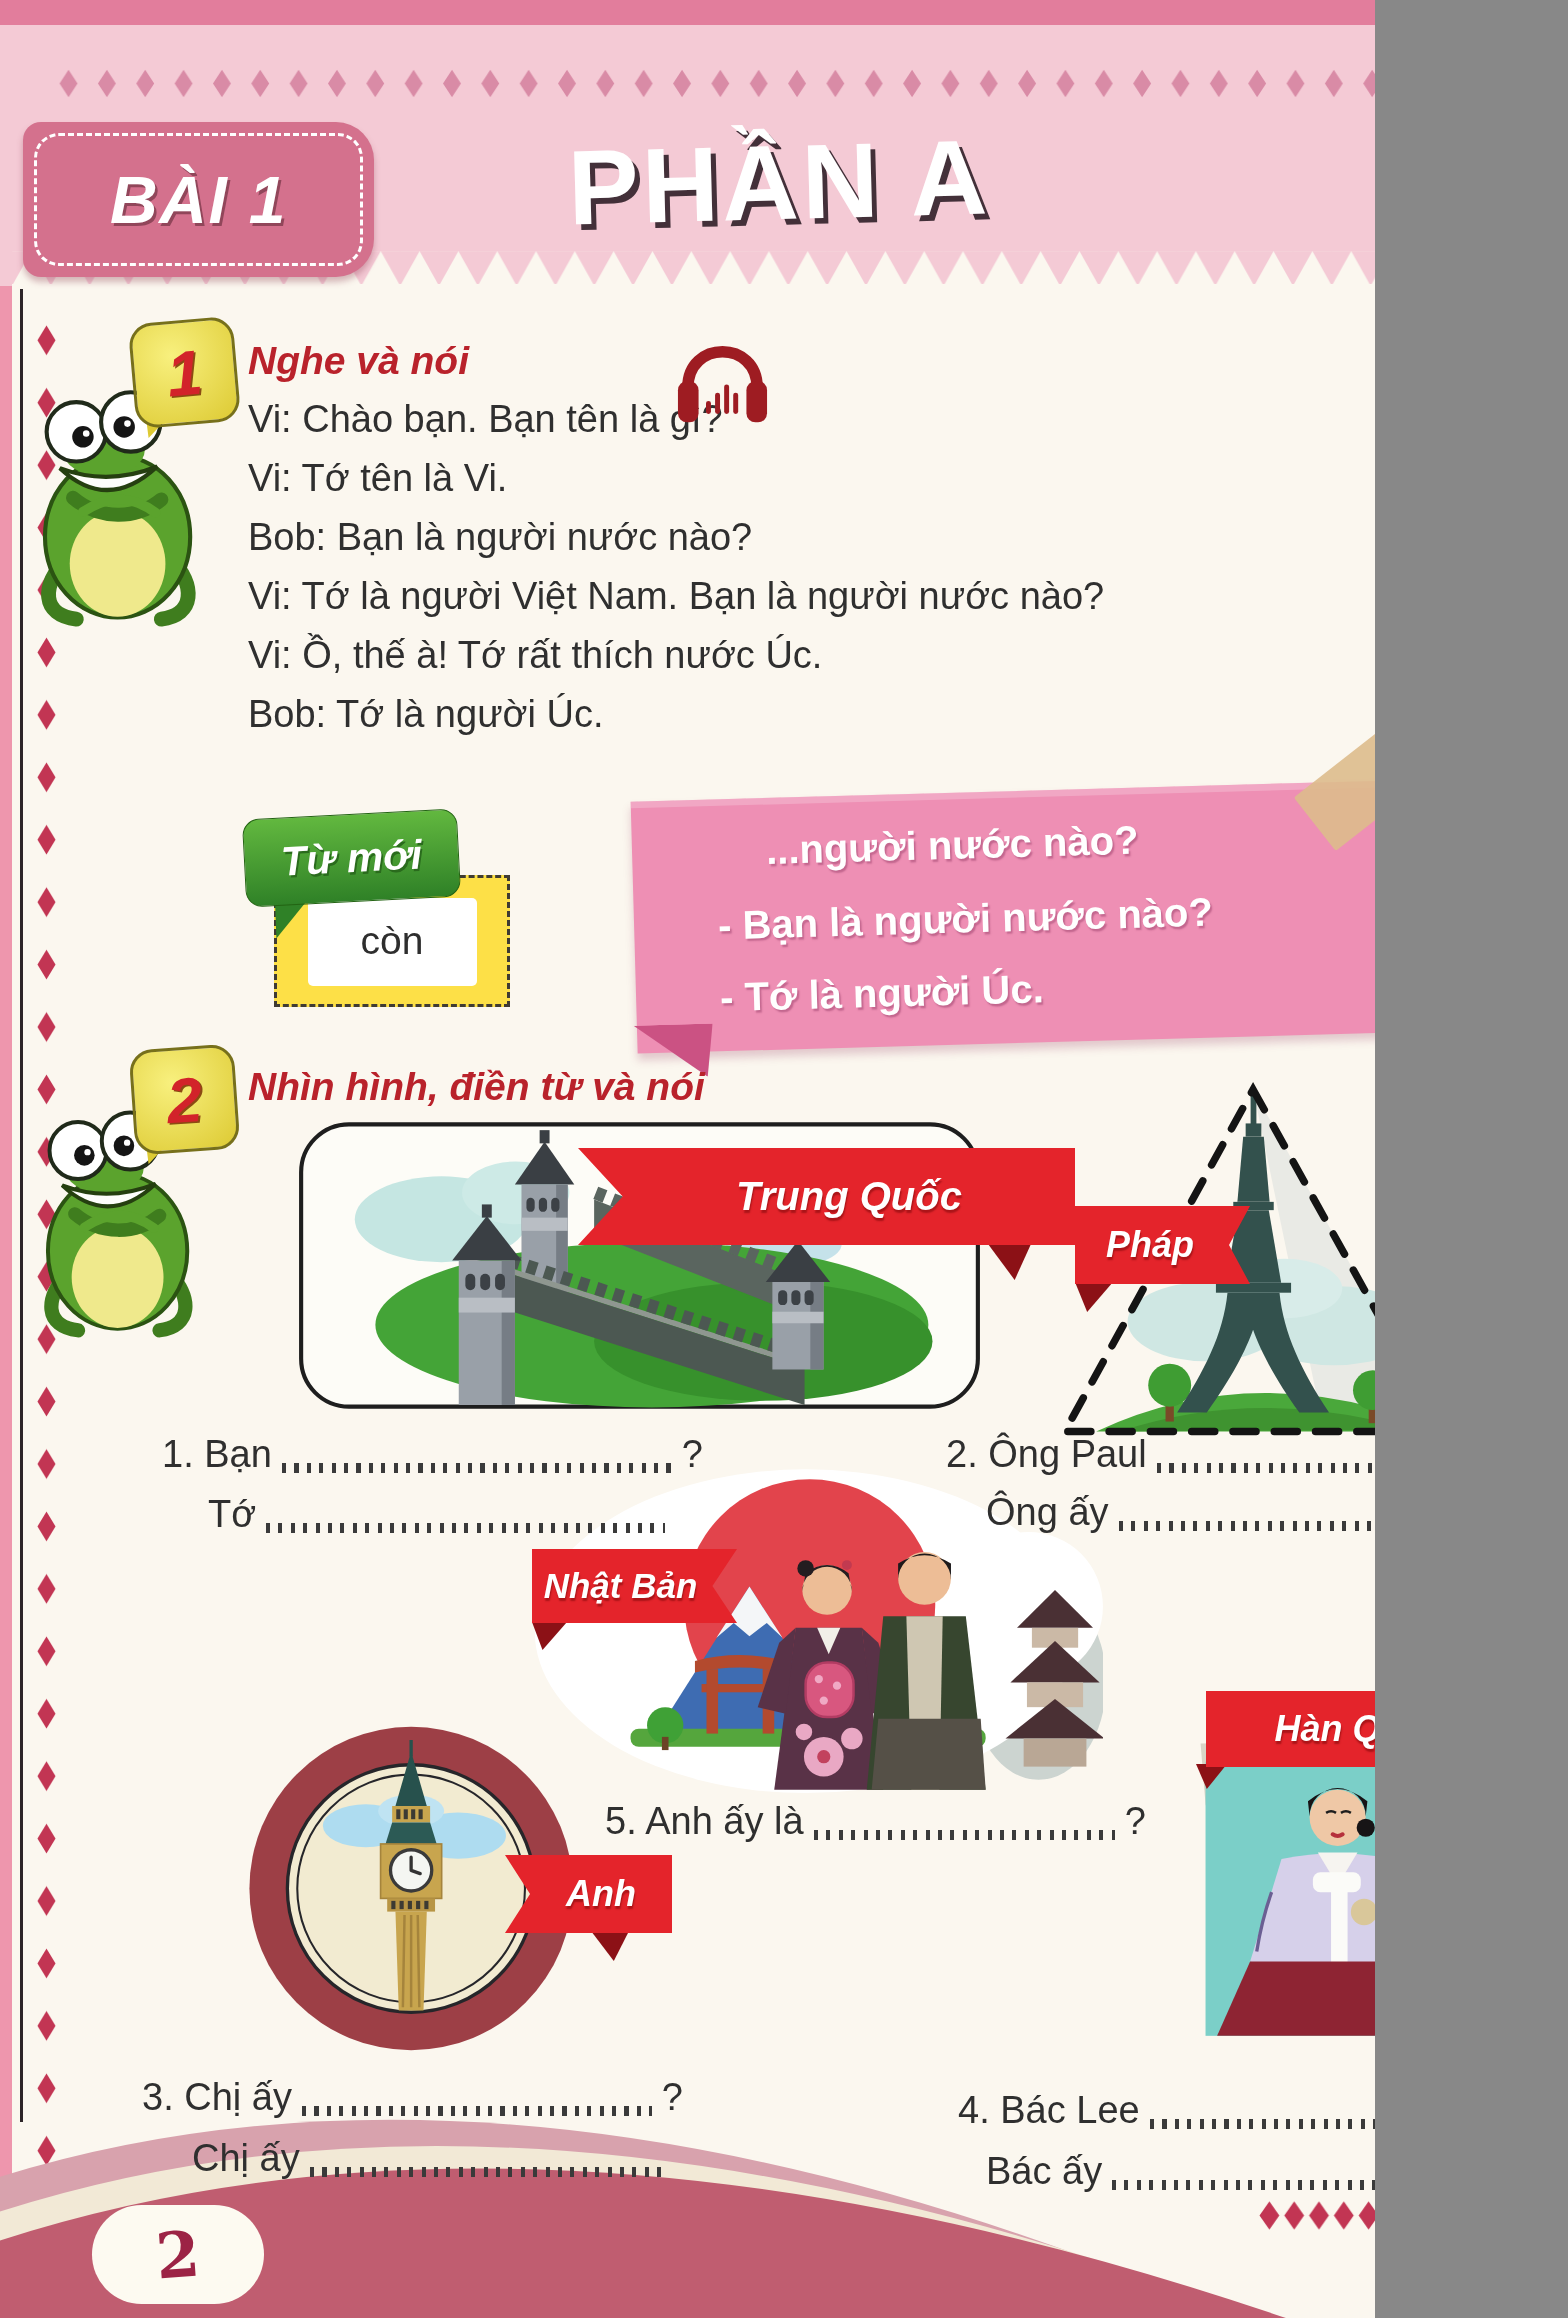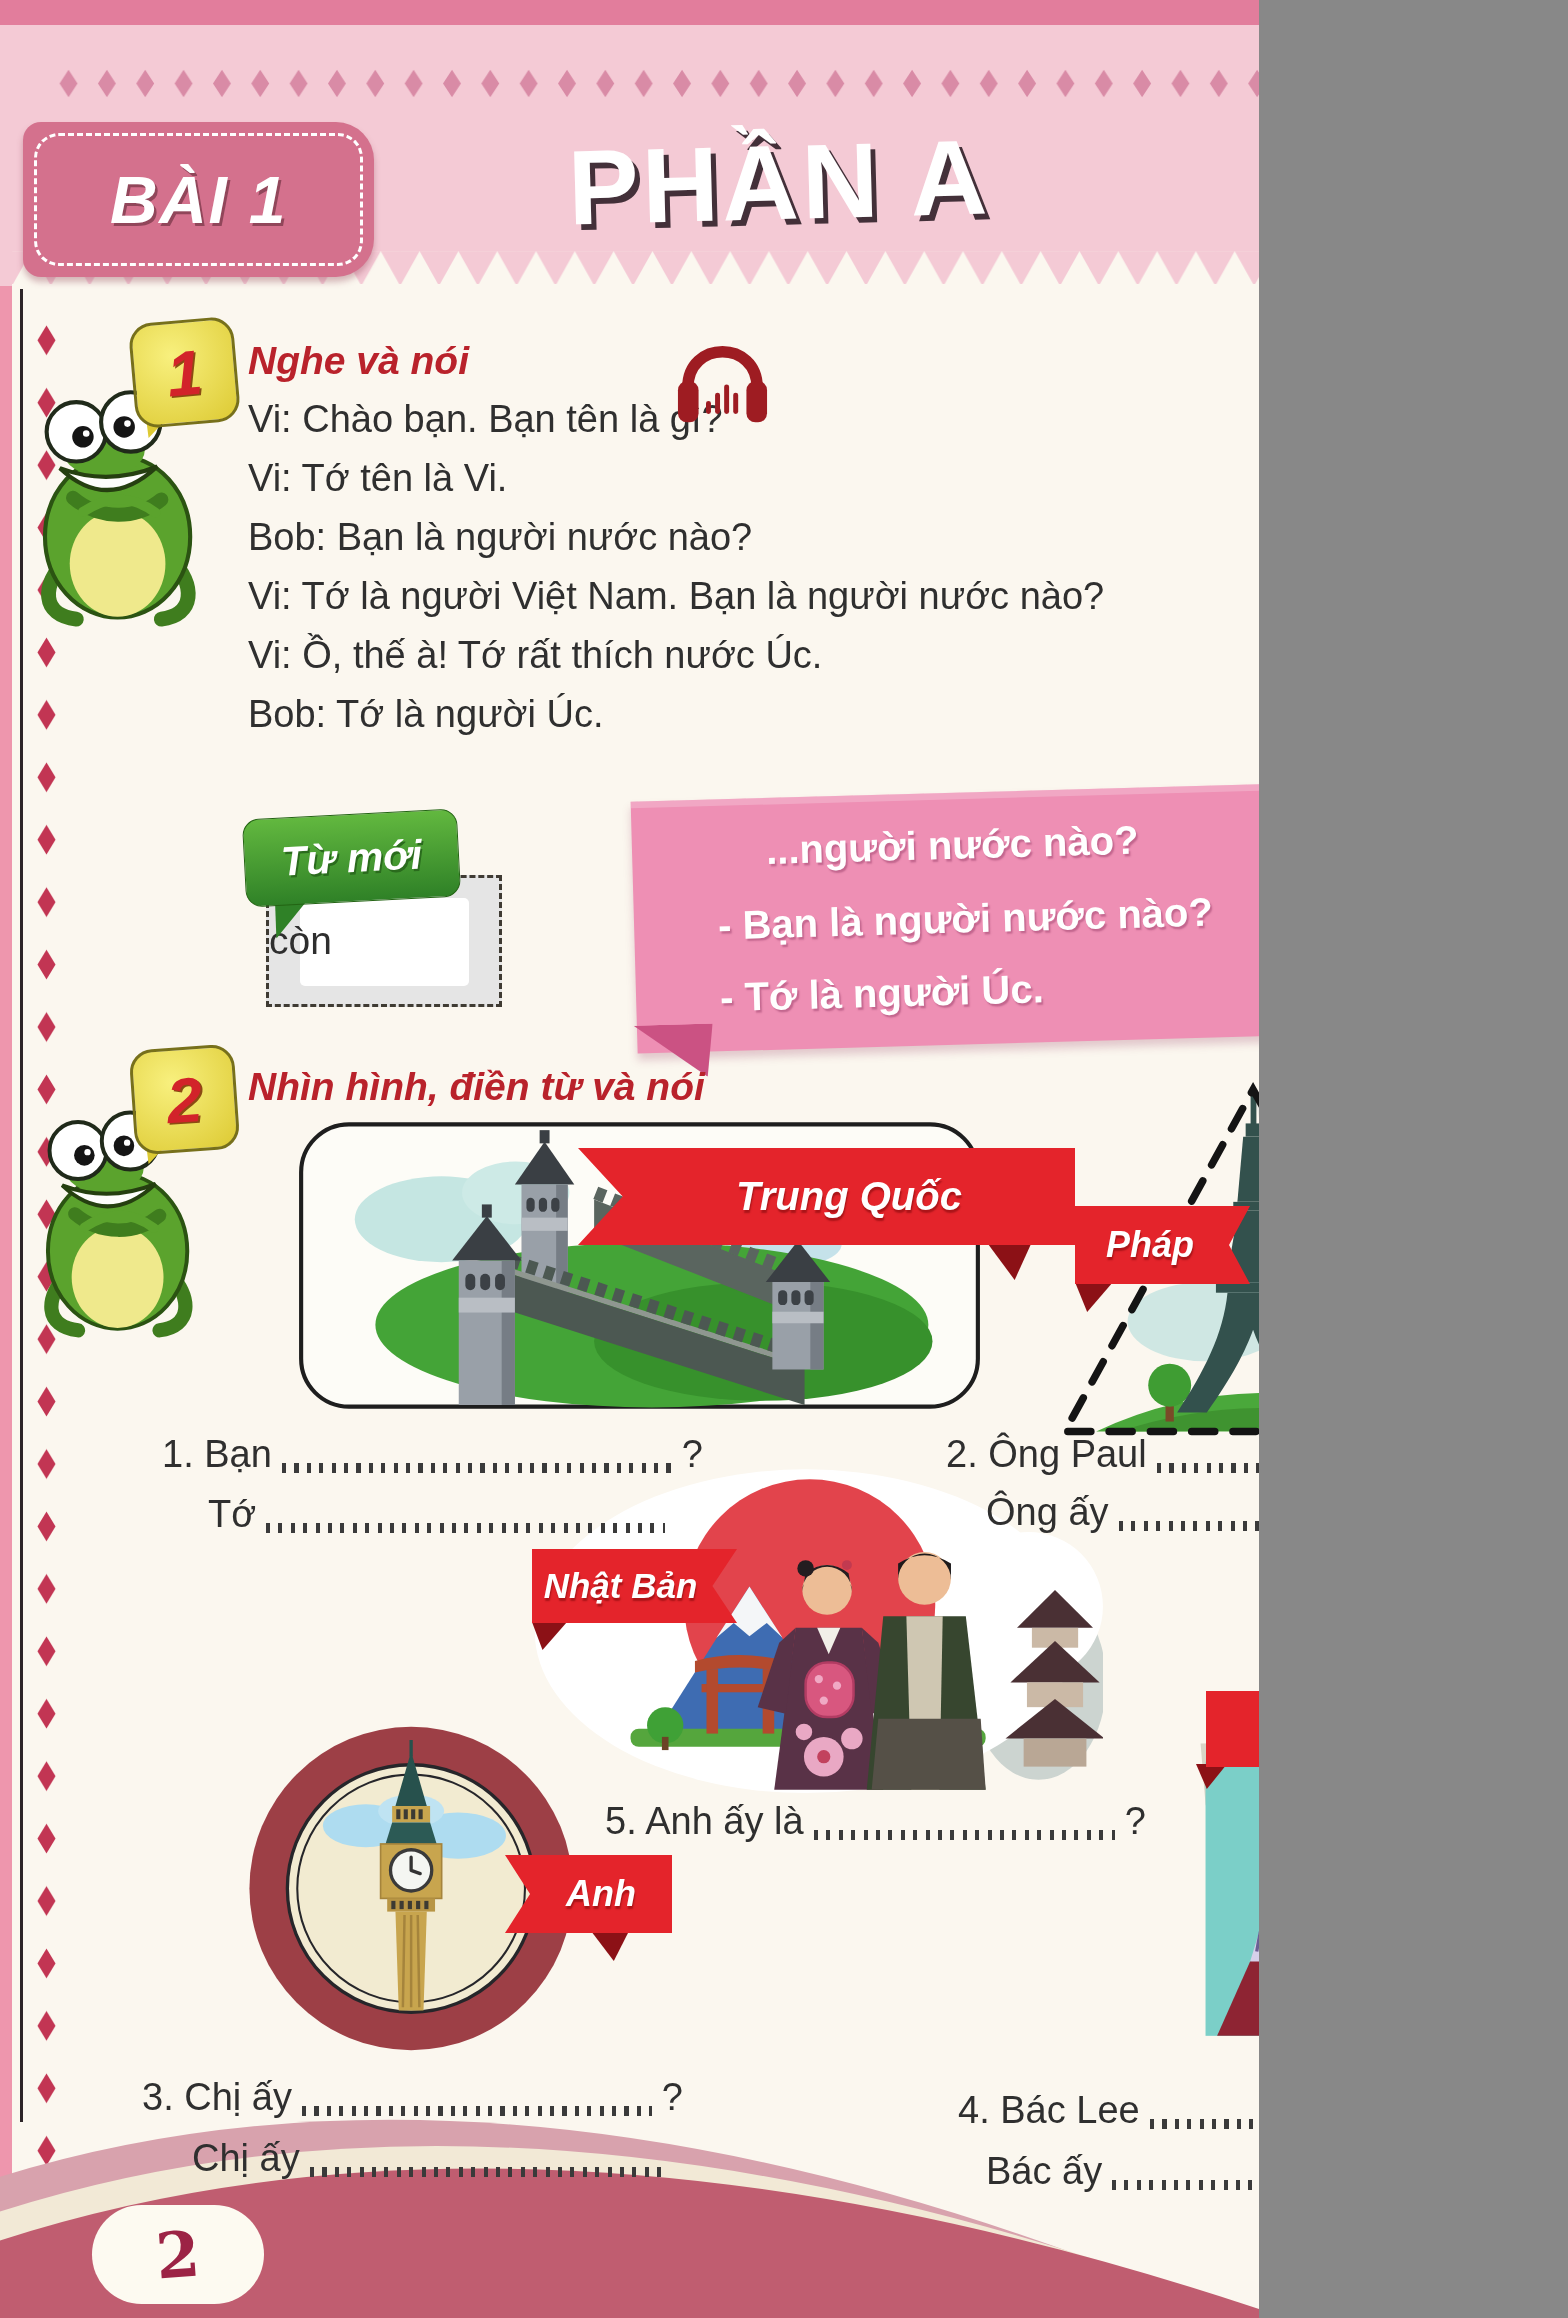--- a/index.html
+++ b/index.html
@@ -1,16 +1,16 @@
 <!DOCTYPE html>
 <html style="font-size:13.2px"><head>
 <meta charset="utf-8">
 <style>
   html,body{margin:0;padding:0;background:#888;}
-  .page{position:relative;width:1259px;height:2319px;background:#ee96ad;overflow:hidden;
+  .page{position:relative;width:1375px;height:2319px;background:#ee96ad;overflow:hidden;
         font-family:"Liberation Sans",sans-serif;}
   .abs{position:absolute;}
 
   
   .strip-top{left:0;top:0;width:1569px;height:25px;background:#e27d9c;}
   .header-bg{left:0;top:25px;width:1569px;height:261px;background:#f4cad5;}
   .lesson-badge{left:23px;top:122px;width:351px;height:155px;background:#d4718d;
     border-radius:18px 38px 38px 18px;box-shadow:0 5px 6.6px rgba(140,60,80,.35);z-index:6;
     display:flex;align-items:center;justify-content:center;}
   .lesson-badge::before{content:"";position:absolute;inset:10.7px;border:3.3px dashed #fff;border-radius:25px;}
@@ -31,22 +31,22 @@
     border:3.3px solid #77701b;border-radius:23px;z-index:5;display:flex;align-items:center;justify-content:center;}
   .num-badge span{font-size:63px;font-weight:bold;font-style:italic;color:#d2232a;text-shadow:1.7px 1.7px 0 #8c4b12;}
   .badge-tail{width:30px;height:28px;background:#ddca33;clip-path:polygon(0 0,100% 0,12% 100%);z-index:4;}
   .sec-title{font-size:39px;font-weight:bold;font-style:italic;color:#b9222b;z-index:5;}
 
   
   .dialogue{left:248px;top:390px;width:1057px;z-index:4;}
   .dialogue div{font-size:38px;line-height:59px;color:#2f2f2f;}
 
   
-  .tumoi-box{left:266px;top:875px;width:230px;height:126px;border:3.3px dashed #3f3b33;
-    background:#e5e5e5;z-index:4;display:flex;align-items:center;}
+  .tumoi-box{left:274px;top:875px;width:230px;height:126px;border:3.3px dashed #3f3b33;
+    background:#fde047;z-index:4;display:flex;align-items:center;justify-content:center;}
   .tumoi-box::before{content:"";position:absolute;left:31px;top:20px;width:169px;height:88px;background:#fff;border-radius:5px;}
   .tumoi-box span{position:relative;font-size:39px;color:#2e2e2e;}
   .tumoi-bubble{left:244px;top:814px;width:213px;height:86px;z-index:5;transform:rotate(-3deg);
     background:linear-gradient(#62b83f,#2f8127);border-radius:16.5px;border:1.7px solid #236413;
     display:flex;align-items:center;justify-content:center;}
   .tumoi-bubble span{font-size:41px;font-weight:bold;font-style:italic;color:#fff;text-shadow:1.7px 2.5px 0 #2a6b1d;}
   .bubble-tail{left:272px;top:892px;width:38px;height:48px;background:#2f8127;
     clip-path:polygon(0 0,100% 0,18% 100%);transform:rotate(6deg);z-index:4;}
 
   

